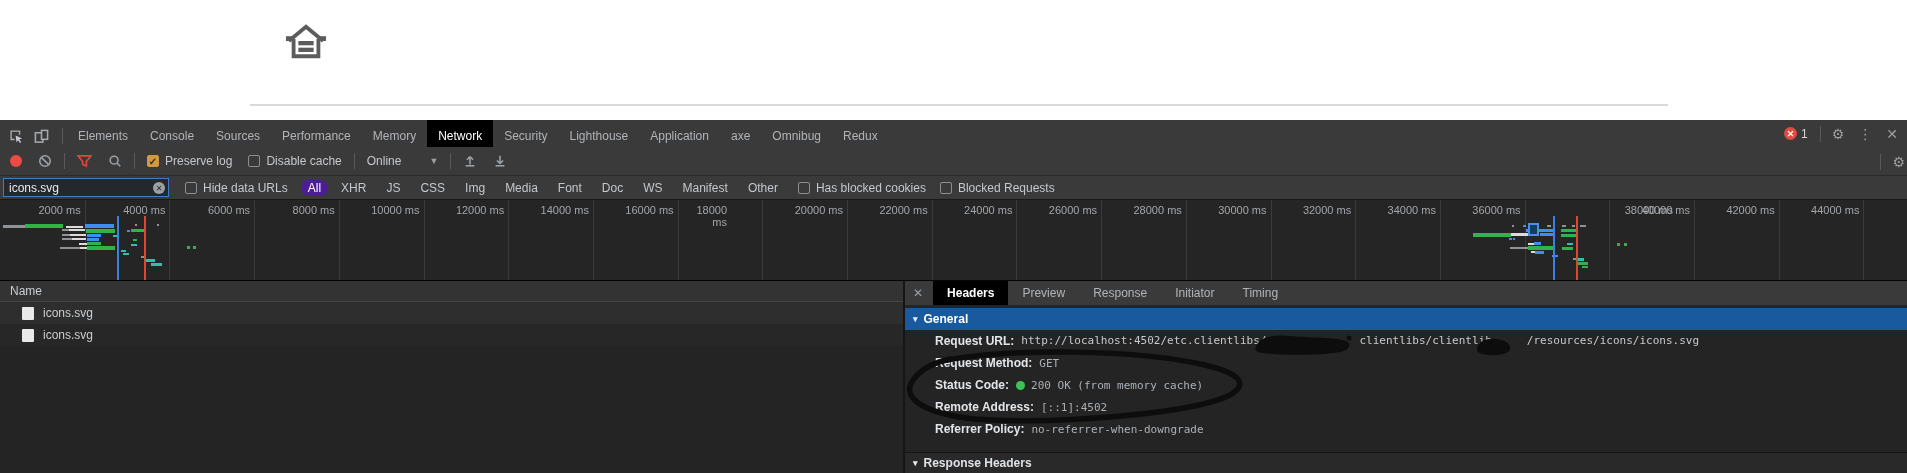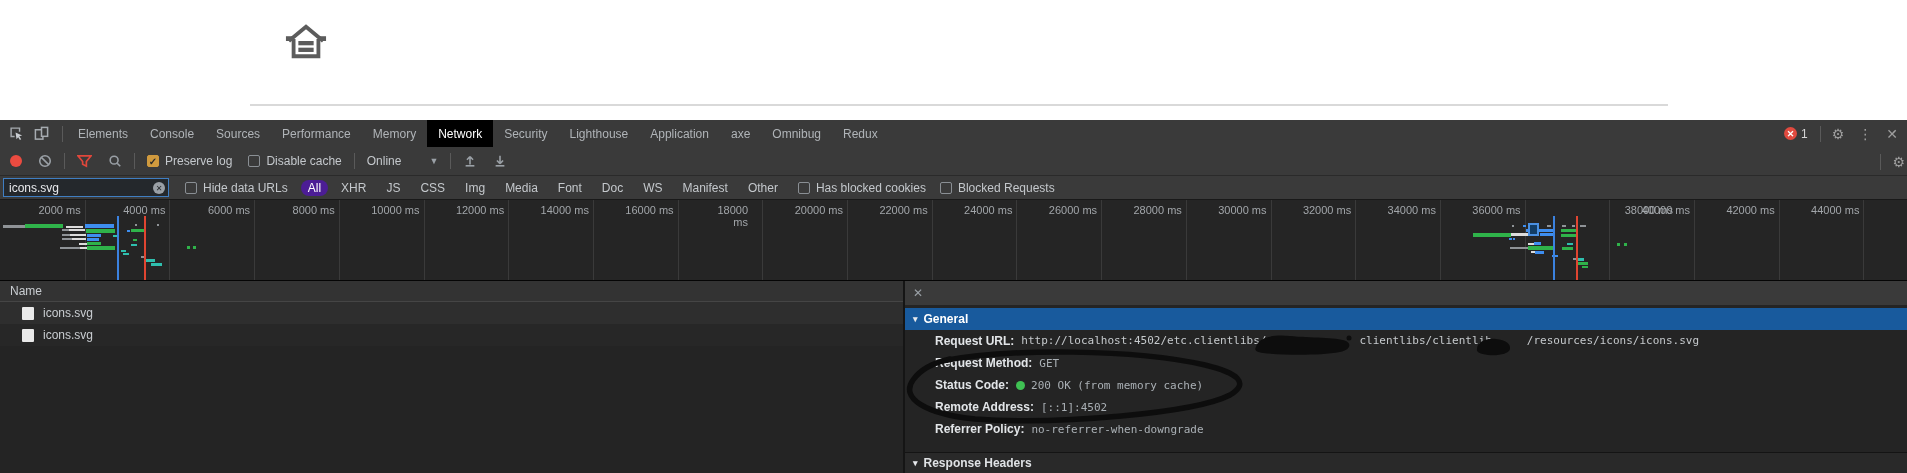--- a/index.html
+++ b/index.html
@@ -11,21 +11,21 @@
   .page-top { position:absolute; left:0; top:0; width:1907px; height:120px; background:#ffffff; }
   .home-btn { position:absolute; left:283px; top:20px; width:46px; height:42px; }
   .page-rule { position:absolute; left:250px; top:104px; width:1418px; height:2px; background:#d9d9d9; }
 
   
   .devtools { position:absolute; left:0; top:120px; width:1907px; height:353px;
     background:#242424; color:#b9bec3; font-size:12px; }
 
   
   .tabbar { position:absolute; left:0; top:0; width:100%; height:33px; background:#3a3a3a;
-    border-bottom:6px solid #ec4899; display:flex; align-items:center; }
+    border-bottom:1px solid #ec4899; display:flex; align-items:center; }
   .tb-icons { display:flex; align-items:center; padding:0 4px; }
   .tb-icons svg { margin:0 5px; }
   .vdiv { width:1px; height:16px; background:#5a5a5a; margin:0 4px; }
   .tabs { display:flex; height:100%; }
   .tab { display:flex; align-items:center; padding:0 11px; height:100%; color:#b0b4b8; cursor:default; }
   .tab.active { background:#000; color:#ffffff; }
   .tab-right { position:absolute; right:2px; top:0; height:27px; display:flex; align-items:center; }
   .err-badge { display:flex; align-items:center; gap:4px; color:#d6d6d6; margin-right:8px; }
   .err-dot { width:13px; height:13px; border-radius:50%; background:#e04a3f; color:#fff; font-size:9px;
     display:flex; align-items:center; justify-content:center; font-weight:bold; }
@@ -241,21 +241,21 @@
       <div class="tick" style="left: 256.8px;">8000 ms</div>
       <div class="gridline" style="left: 423.5px;"></div>
       <div class="tick" style="left: 341.5px;">10000 ms</div>
       <div class="gridline" style="left: 508.2px;"></div>
       <div class="tick" style="left: 426.2px;">12000 ms</div>
       <div class="gridline" style="left: 592.9px;"></div>
       <div class="tick" style="left: 510.9px;">14000 ms</div>
       <div class="gridline" style="left: 677.6px;"></div>
       <div class="tick" style="left: 595.6px;">16000 ms</div>
       <div class="gridline" style="left: 762.3px;"></div>
-      <div class="tick" style="left: 670px; padding-left: 31px;">18000 ms</div>
+      <div class="tick" style="left: 649px; padding-left: 31px;">18000 ms</div>
       <div class="gridline" style="left: 847px;"></div>
       <div class="tick" style="left: 765px;">20000 ms</div>
       <div class="gridline" style="left: 931.7px;"></div>
       <div class="tick" style="left: 849.7px;">22000 ms</div>
       <div class="gridline" style="left: 1016.4px;"></div>
       <div class="tick" style="left: 934.4px;">24000 ms</div>
       <div class="gridline" style="left: 1101.1px;"></div>
       <div class="tick" style="left: 1019.1px;">26000 ms</div>
       <div class="gridline" style="left: 1185.8px;"></div>
       <div class="tick" style="left: 1103.8px;">28000 ms</div>
@@ -356,20 +356,27 @@
           <div class="req-row">
             <div class="file-ic"></div>
             <span>icons.svg</span>
           </div>
         </div>
     </div>
     <div class="pane-divider"></div>
     <div class="right-pane">
       <div class="rp-tabs">
         <span class="rp-close">✕</span>
+        <div style="display:flex; height:100%;" id="detail-tabs">
+            <div class="rp-tab active">Headers</div>
+            <div class="rp-tab">Preview</div>
+            <div class="rp-tab">Response</div>
+            <div class="rp-tab">Initiator</div>
+            <div class="rp-tab">Timing</div>
+          </div>
       </div>
       <div class="sec-general">
         <span class="tri">▾</span>
         <span>General</span>
       </div>
 
       <div class="kv">
         <span class="k">Request URL:</span>
         <span class="v url mono"><span>http://localhost:4502/etc.clientlibs/</span><span class="redact" style="width:93px"></span><span>clientlibs/clientlib</span><span class="redact" style="width:35px"></span><span>/resources/icons/icons.svg</span></span>
       </div>

